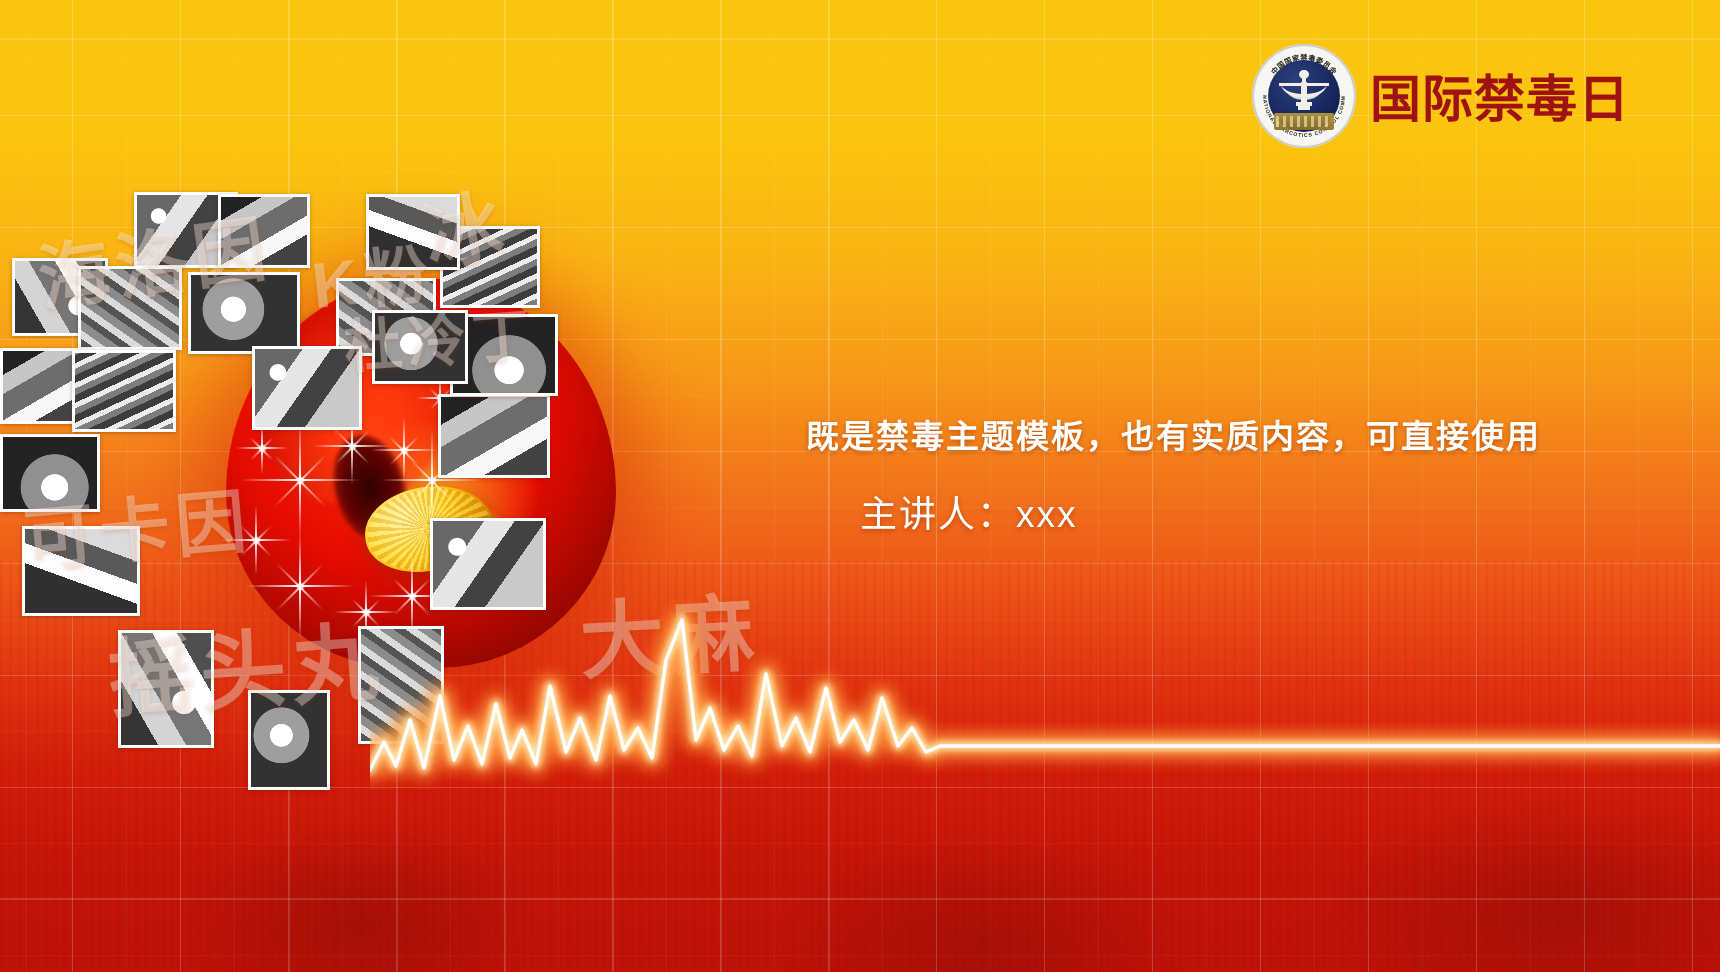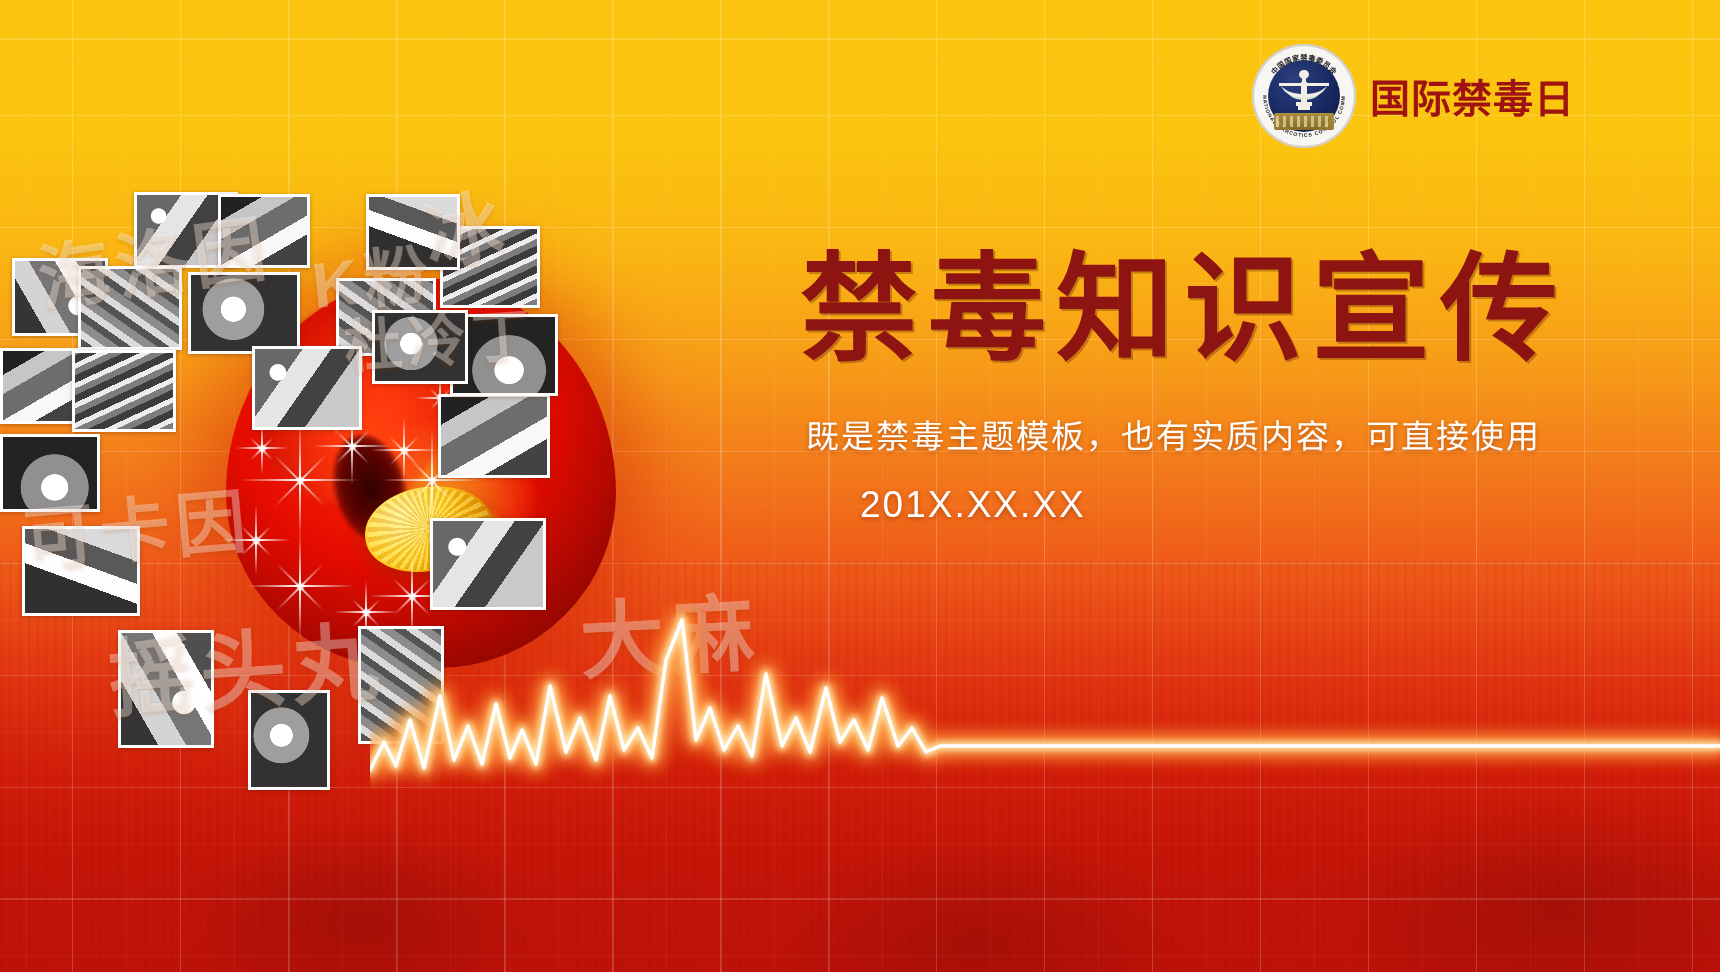--- a/index.html
+++ b/index.html
@@ -65,21 +65,21 @@
   .seal .eagle{position:absolute;left:50%;top:46%;transform:translate(-50%,-50%);}
   .seal .ground{position:absolute;left:22px;right:22px;bottom:18px;height:17px;border-radius:2px;
         background:linear-gradient(180deg,#b99a3a,#8d6f22);opacity:.92;}
   .seal .ground:after{content:"";position:absolute;inset:3px 2px;
         background:repeating-linear-gradient(90deg,#f2e4b0 0 3px,transparent 3px 7px);opacity:.75;}
   .seal svg.arc{position:absolute;inset:0;}
   .seal .arc text{font-family:"Liberation Sans",sans-serif;fill:#1c1c1c;}
 
   .badge-text{line-height:1.0;color:#9E1212;}
   .badge-date{font-size:47px;font-weight:700;letter-spacing:.5px;}
-  .badge-day{font-size:40px;font-weight:700;margin-top:6px;letter-spacing:1px;}
+  .badge-day{font-size:51px;font-weight:700;margin-top:6px;letter-spacing:1px;}
 
   
   .collage{position:absolute;left:0;top:150px;width:760px;height:580px;}
   .poppy{
     position:absolute;left:226px;top:128px;width:390px;height:390px;
     border-radius:50% 50% 46% 46%/55% 55% 45% 45%;
     background:
       radial-gradient(ellipse 66px 52px at 60% 66%, #FFE24A 0%, #E8A300 42%, rgba(200,60,10,0) 72%),
       radial-gradient(ellipse 150px 120px at 55% 56%, rgba(255,210,60,.72), rgba(255,120,20,0) 66%),
       radial-gradient(circle at 42% 34%, #F03510 0%, #D21006 46%, #8C0A05 78%, #4a0603 100%);
@@ -161,21 +161,21 @@
 
   
   .maintitle{
     position:absolute;left:800px;top:248px;
     font-size:118px;font-weight:800;letter-spacing:10px;
     color:#8E1411;line-height:1.05;
     text-shadow:2px 2px 0 rgba(60,4,2,.28);
   }
   .subtitle{
     position:absolute;left:806px;top:410px;
-    font-size:33px;color:#ffffff;letter-spacing:2px;font-weight:400;
+    font-size:33px;color:#ffffff;letter-spacing:2px;font-weight:700;
     text-shadow:0 2px 5px rgba(120,30,0,.45);
   }
   .presenter{
     position:absolute;left:860px;top:484px;
     font-size:37px;color:#ffffff;letter-spacing:2px;
     text-shadow:0 2px 5px rgba(120,30,0,.45);
     display:flex;gap:60px;align-items:baseline;
   }
 
   
@@ -389,24 +389,23 @@
   <div id="watermarks">
       <div class="wm" style="left: 38px; top: 228px; font-size: 72px; transform: rotate(-8deg);">海洛因</div>
       <div class="wm" style="left: 312px; top: 248px; font-size: 64px; transform: rotate(-6deg);">K粉</div>
       <div class="wm" style="left: 424px; top: 192px; font-size: 78px; transform: rotate(-10deg);">冰</div>
       <div class="wm" style="left: 344px; top: 312px; font-size: 58px; transform: rotate(-4deg);">杜冷丁</div>
       <div class="wm" style="left: 24px; top: 496px; font-size: 70px; transform: rotate(-5deg);">可卡因</div>
       <div class="wm" style="left: 108px; top: 628px; font-size: 86px; transform: rotate(-4deg);">摇头丸</div>
       <div class="wm" style="left: 580px; top: 596px; font-size: 84px; transform: rotate(-3deg);">大麻</div>
     </div>
 
-  <div class="maintitle">禁毒知识宣传</div>
   <div class="subtitle">既是禁毒主题模板，也有实质内容，可直接使用</div>
   <div class="presenter">
-    <span>201X.XX.XX</span>
+    <span>主讲人：xxx</span>
   </div>
 
   <svg class="wave" viewBox="0 0 1350 190" preserveAspectRatio="none">
     <defs>
       <filter id="glowBig" x="-20%" y="-60%" width="140%" height="220%">
         <feGaussianBlur stdDeviation="9" result="b1"></feGaussianBlur>
         <feMerge>
             <feMergeNode in="b1"></feMergeNode>
             <feMergeNode in="b1"></feMergeNode>
           </feMerge>

